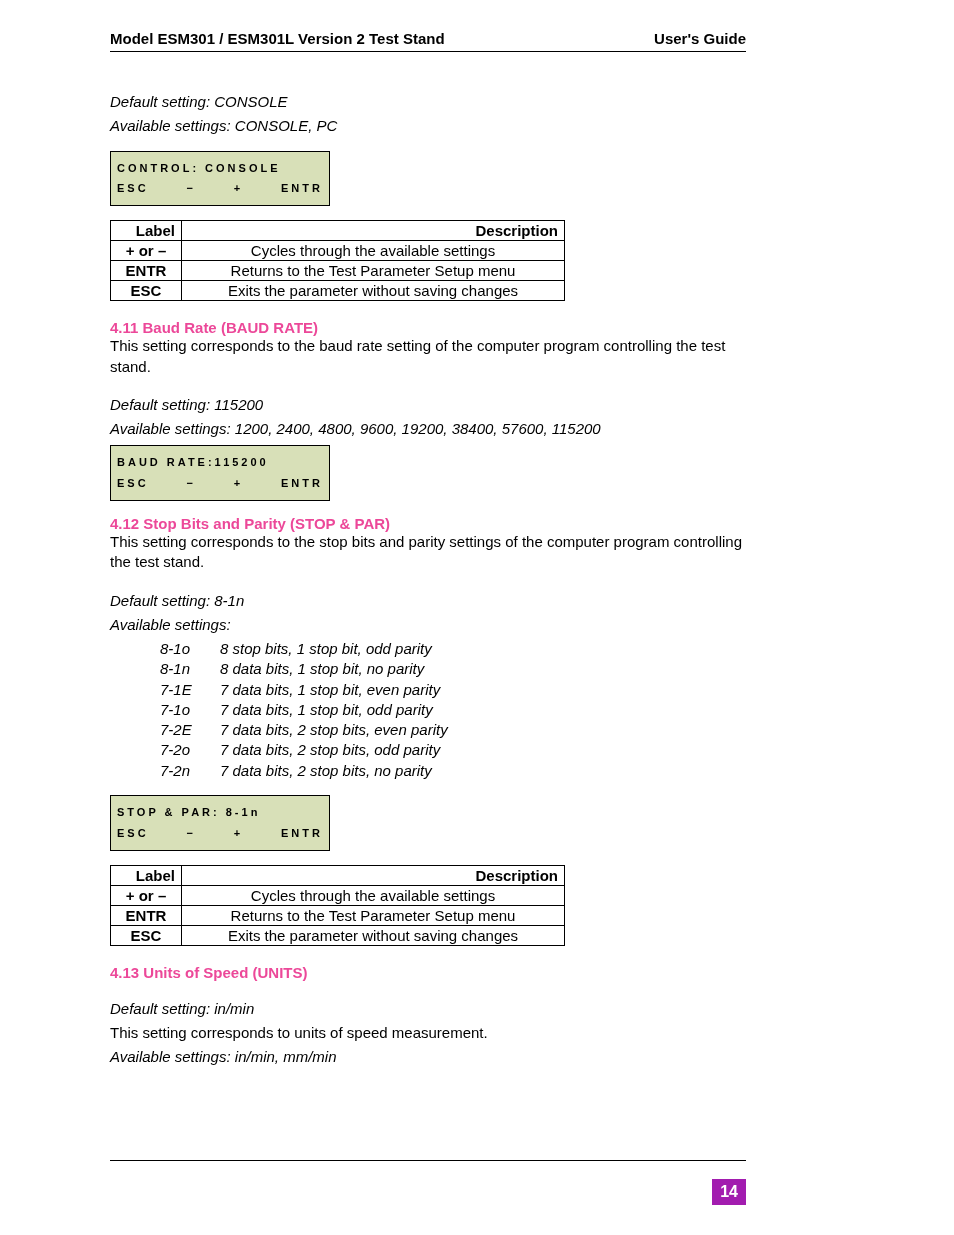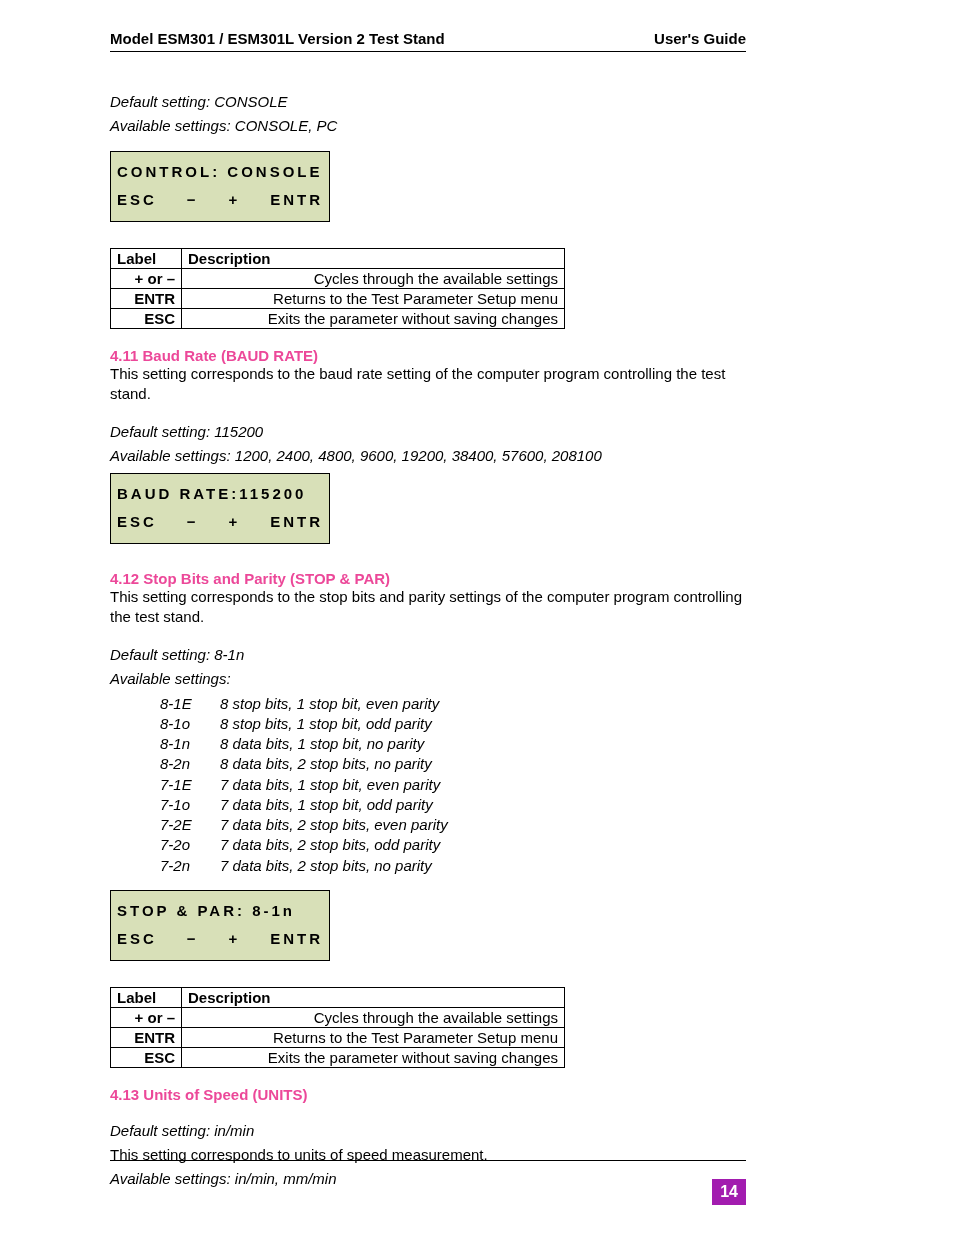--- a/index.html
+++ b/index.html
@@ -36,56 +36,56 @@
   .block-gap {
     margin-top: 18px;
   }
   .lcd {
     background: #d8e0b8;
     border: 1.5px solid #000;
     width: 220px;
     font-family: Arial, sans-serif;
     font-weight: bold;
     letter-spacing: 3px;
-    font-size: 15px;
+    font-size: 11px;
     padding: 6px 4px;
     line-height: 1.9;
     box-sizing: border-box;
     margin-top: 14px;
-    margin-bottom: 26px;
+    margin-bottom: 14px;
   }
   .lcd .row {
     display: flex;
     justify-content: space-between;
     padding: 0 2px;
   }
   .lcd .row.single {
     justify-content: flex-start;
   }
   table.desc {
     border-collapse: collapse;
     margin-top: 4px;
     margin-bottom: 18px;
     font-size: 15px;
   }
   table.desc th, table.desc td {
     border: 1.2px solid #000;
     padding: 1px 6px;
+    text-align: center;
+    vertical-align: top;
+  }
+  table.desc th {
+    font-weight: bold;
     text-align: right;
-    vertical-align: top;
-  }
-  table.desc th {
-    font-weight: bold;
-    text-align: left;
   }
   table.desc th.label, table.desc td.label {
     width: 58px;
     font-weight: bold;
   }
-  table.desc th.label { text-align: left; }
+  table.desc th.label { text-align: right; }
   table.desc td.descr, table.desc th.descr {
     width: 370px;
   }
   .section-head {
     color: #ec4899;
     font-weight: bold;
     font-size: 15px;
     margin-top: 8px;
   }
   .settings-list {
@@ -161,55 +161,47 @@
     <tr>
           <td class="label">ESC</td>
           <td class="descr">Exits the parameter without saving changes</td>
         </tr>
   </tbody>
     </table>
 
   <div class="section-head">4.11 Baud Rate (BAUD RATE)</div>
   <p class="para">This setting corresponds to the baud rate setting of the computer program controlling the test stand.</p>
   <p class="para italic block-gap">Default setting: 115200</p>
-  <p class="para italic">Available settings: 1200, 2400, 4800, 9600, 19200, 38400, 57600, 208100</p>
+  <p class="para italic">Available settings: 1200, 2400, 4800, 9600, 19200, 38400, 57600, 115200</p>
 
   <div class="lcd" style="margin-top:6px;">
     <div class="row single">
         <span>BAUD RATE:115200</span>
       </div>
     <div class="row">
       <span>ESC</span>
       <span>−</span>
       <span>+</span>
       <span>ENTR</span>
     </div>
   </div>
 
   <div class="section-head">4.12 Stop Bits and Parity (STOP &amp; PAR)</div>
   <p class="para">This setting corresponds to the stop bits and parity settings of the computer program controlling the test stand.</p>
   <p class="para italic block-gap">Default setting: 8-1n</p>
   <p class="para italic">Available settings:</p>
 
   <div class="settings-list">
     <div class="row">
-        <span class="code">8-1E</span>
-        <span>8 stop bits, 1 stop bit, even parity</span>
-      </div>
-    <div class="row">
         <span class="code">8-1o</span>
         <span>8 stop bits, 1 stop bit, odd parity</span>
       </div>
     <div class="row">
         <span class="code">8-1n</span>
         <span>8 data bits, 1 stop bit, no parity</span>
-      </div>
-    <div class="row">
-        <span class="code">8-2n</span>
-        <span>8 data bits, 2 stop bits, no parity</span>
       </div>
     <div class="row">
         <span class="code">7-1E</span>
         <span>7 data bits, 1 stop bit, even parity</span>
       </div>
     <div class="row">
         <span class="code">7-1o</span>
         <span>7 data bits, 1 stop bit, odd parity</span>
       </div>
     <div class="row">

